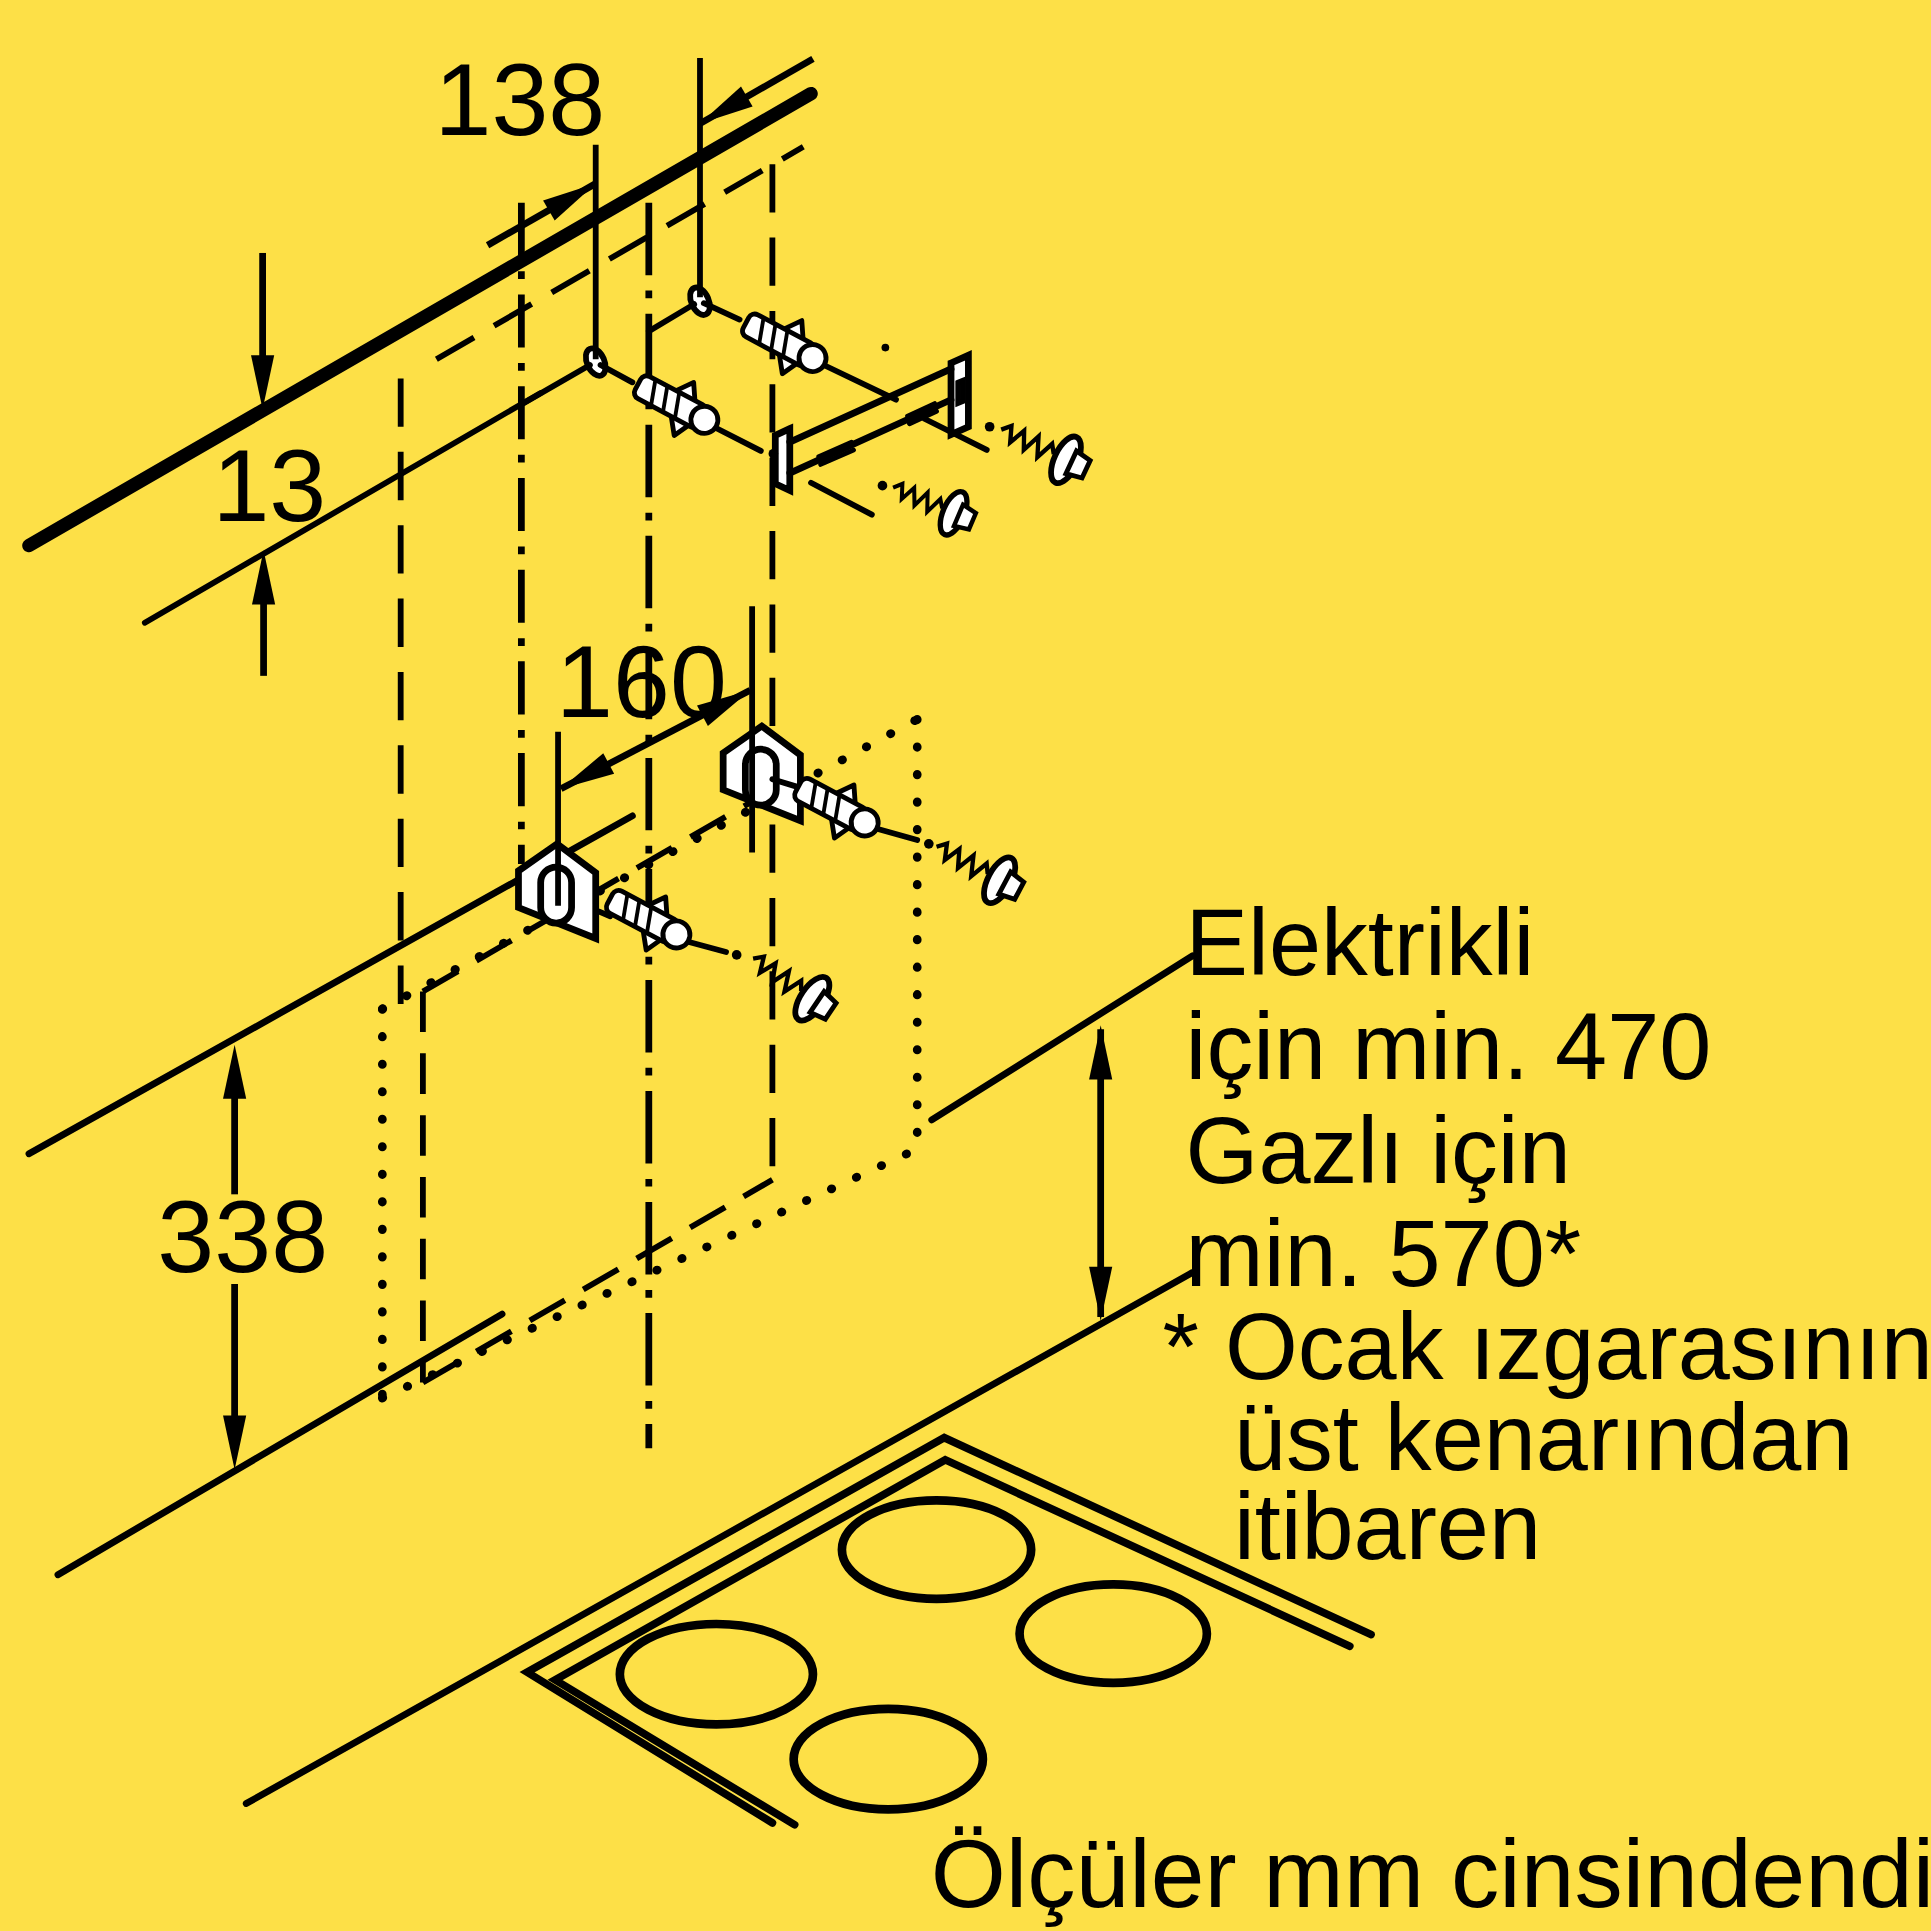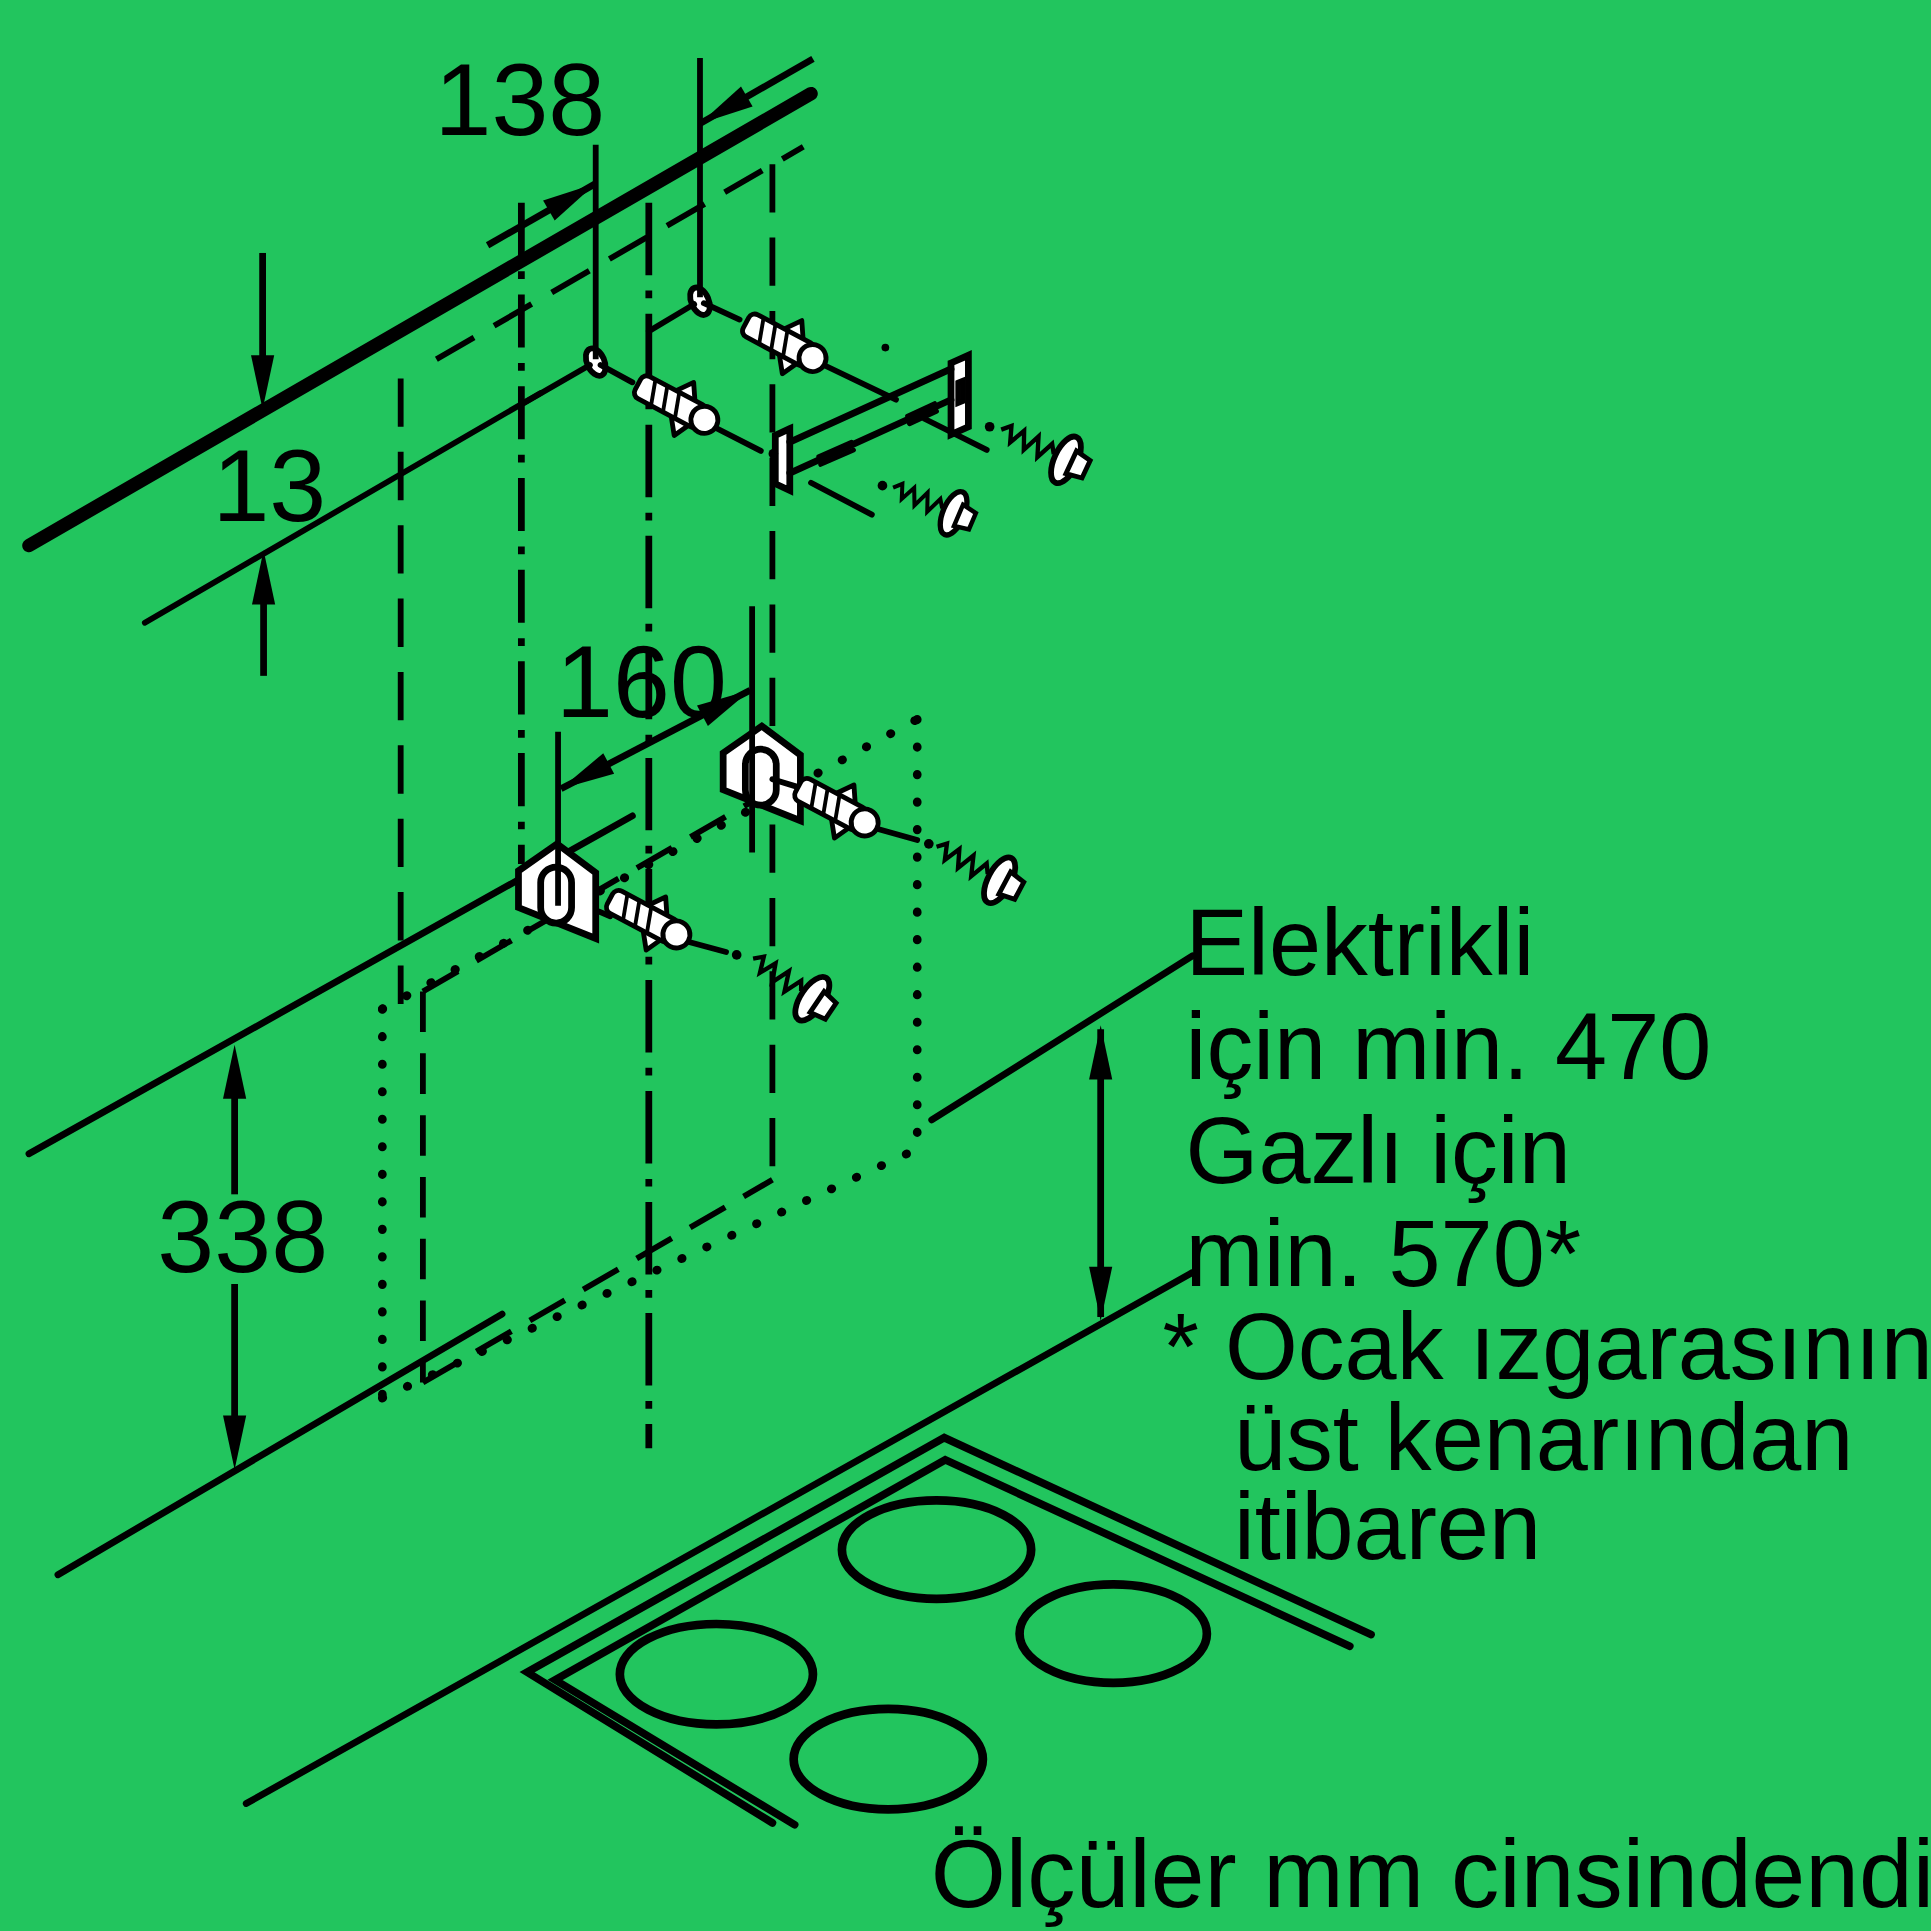--- a/index.html
+++ b/index.html
@@ -1,16 +1,16 @@
 <!DOCTYPE html>
 <html><head>
 <meta charset="utf-8">
 <style>
   html,body{margin:0;padding:0;background:#fff;}
-  #stage{position:relative;width:1931px;height:1931px;background:#22c55e;overflow:hidden;}
+  #stage{position:relative;width:1931px;height:1931px;background:#fde047;overflow:hidden;}
   svg{position:absolute;left:0;top:0;}
   text{font-family:"Liberation Sans", sans-serif;fill:#000;}
   .dim{font-size:106px;}
   .note{font-size:97px;}
   .units{font-size:100px;}
 </style>
 </head>
 <body>
 
 <div id="stage">

